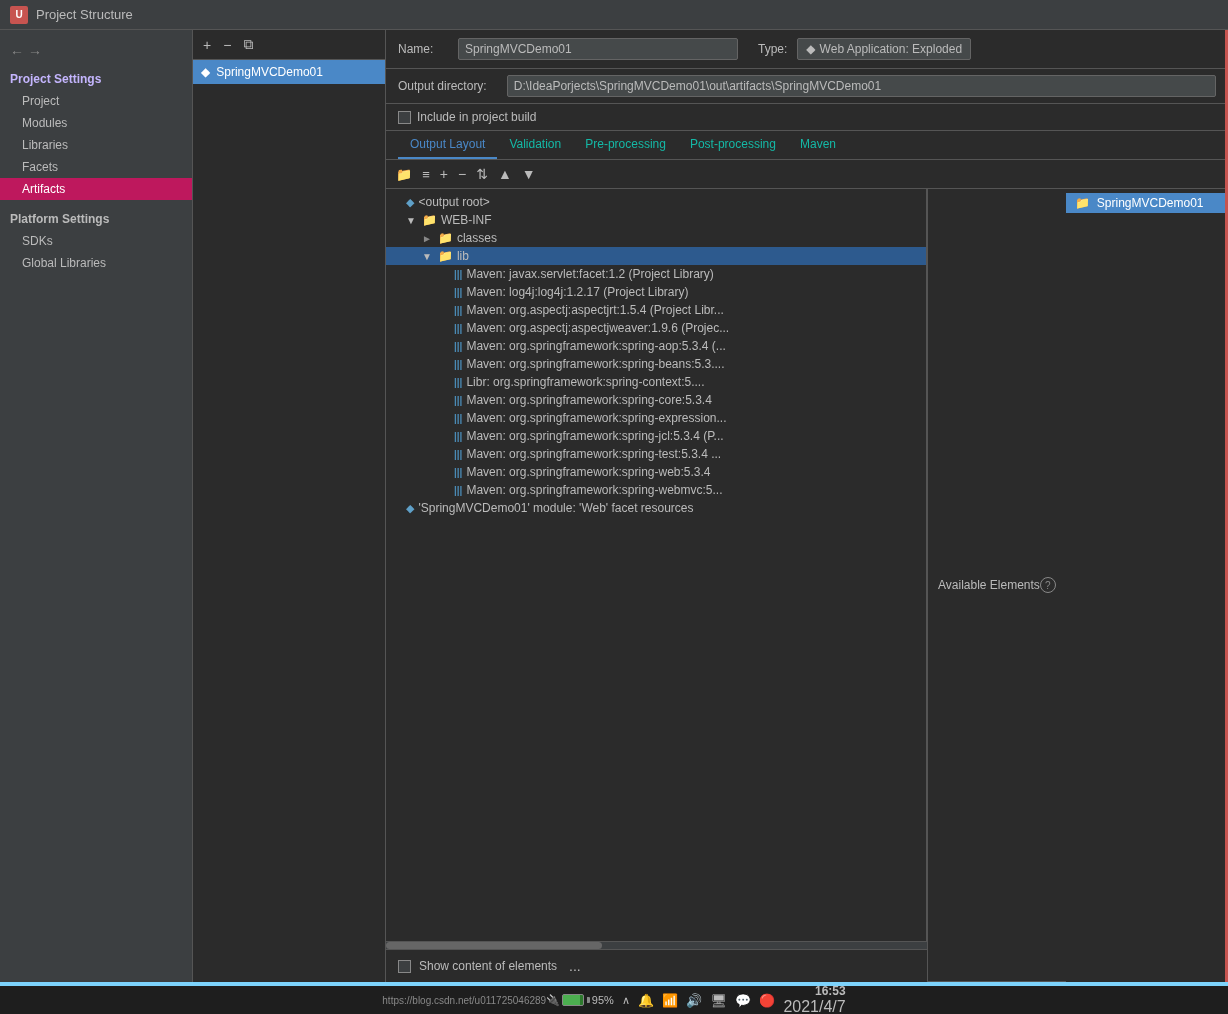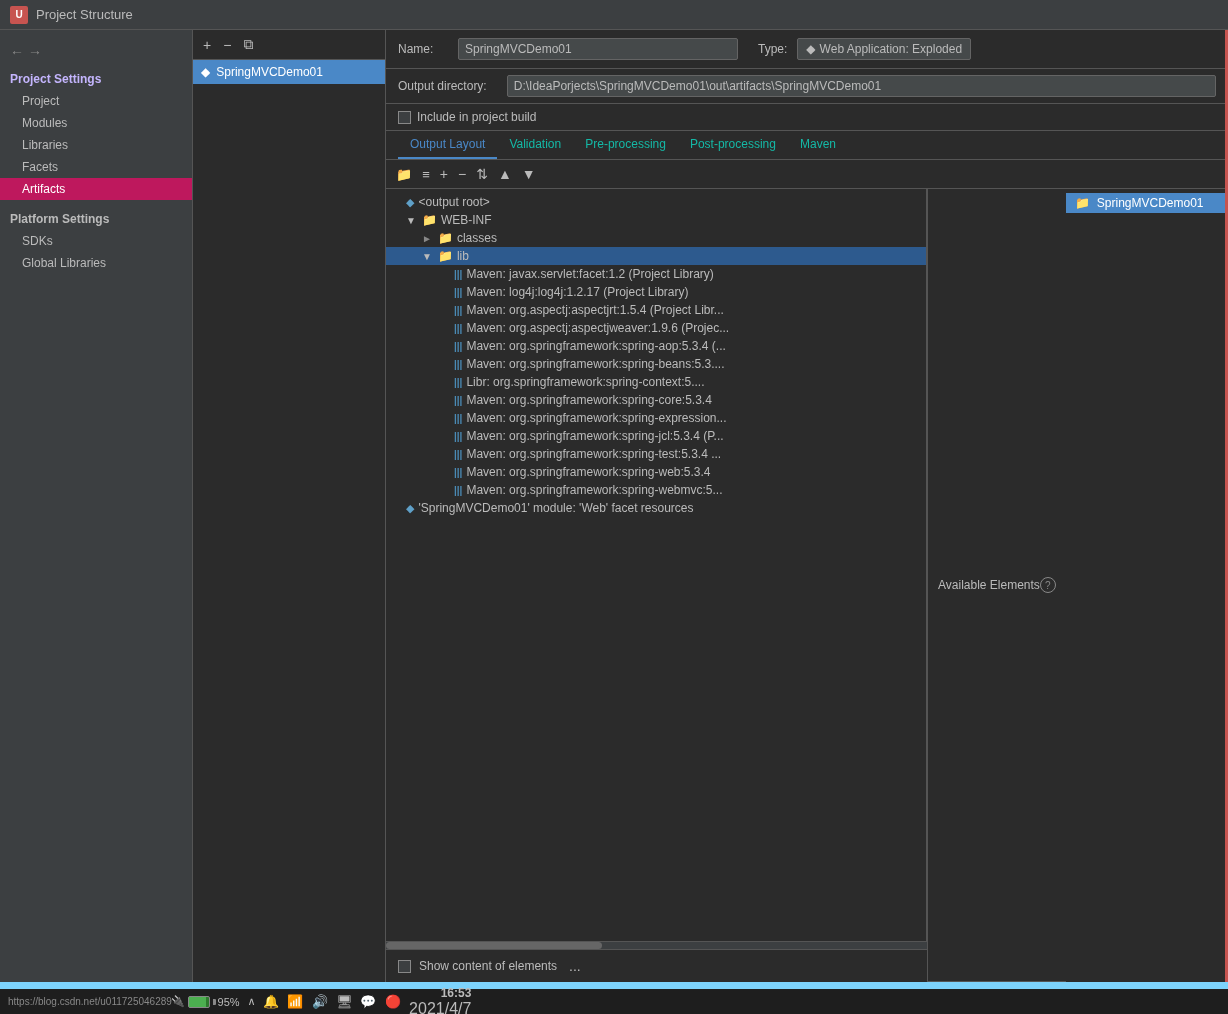--- a/index.html
+++ b/index.html
@@ -371,24 +371,24 @@
       width: 40%;
       height: 100%;
       background: #666;
       border-radius: 4px;
     }
 
     
     .taskbar {
       height: 32px;
       background: #1e1e1e;
-      border-top: 7px solid #7dd3fc;
-      display: flex;
-      align-items: center;
-      justify-content: flex-start;
+      border-top: 4px solid #7dd3fc;
+      display: flex;
+      align-items: center;
+      justify-content: center;
       padding: 0 8px;
     }
     .taskbar-left {
       display: flex;
       align-items: center;
       gap: 6px;
     }
     .taskbar-right {
       display: flex;
       align-items: center;

